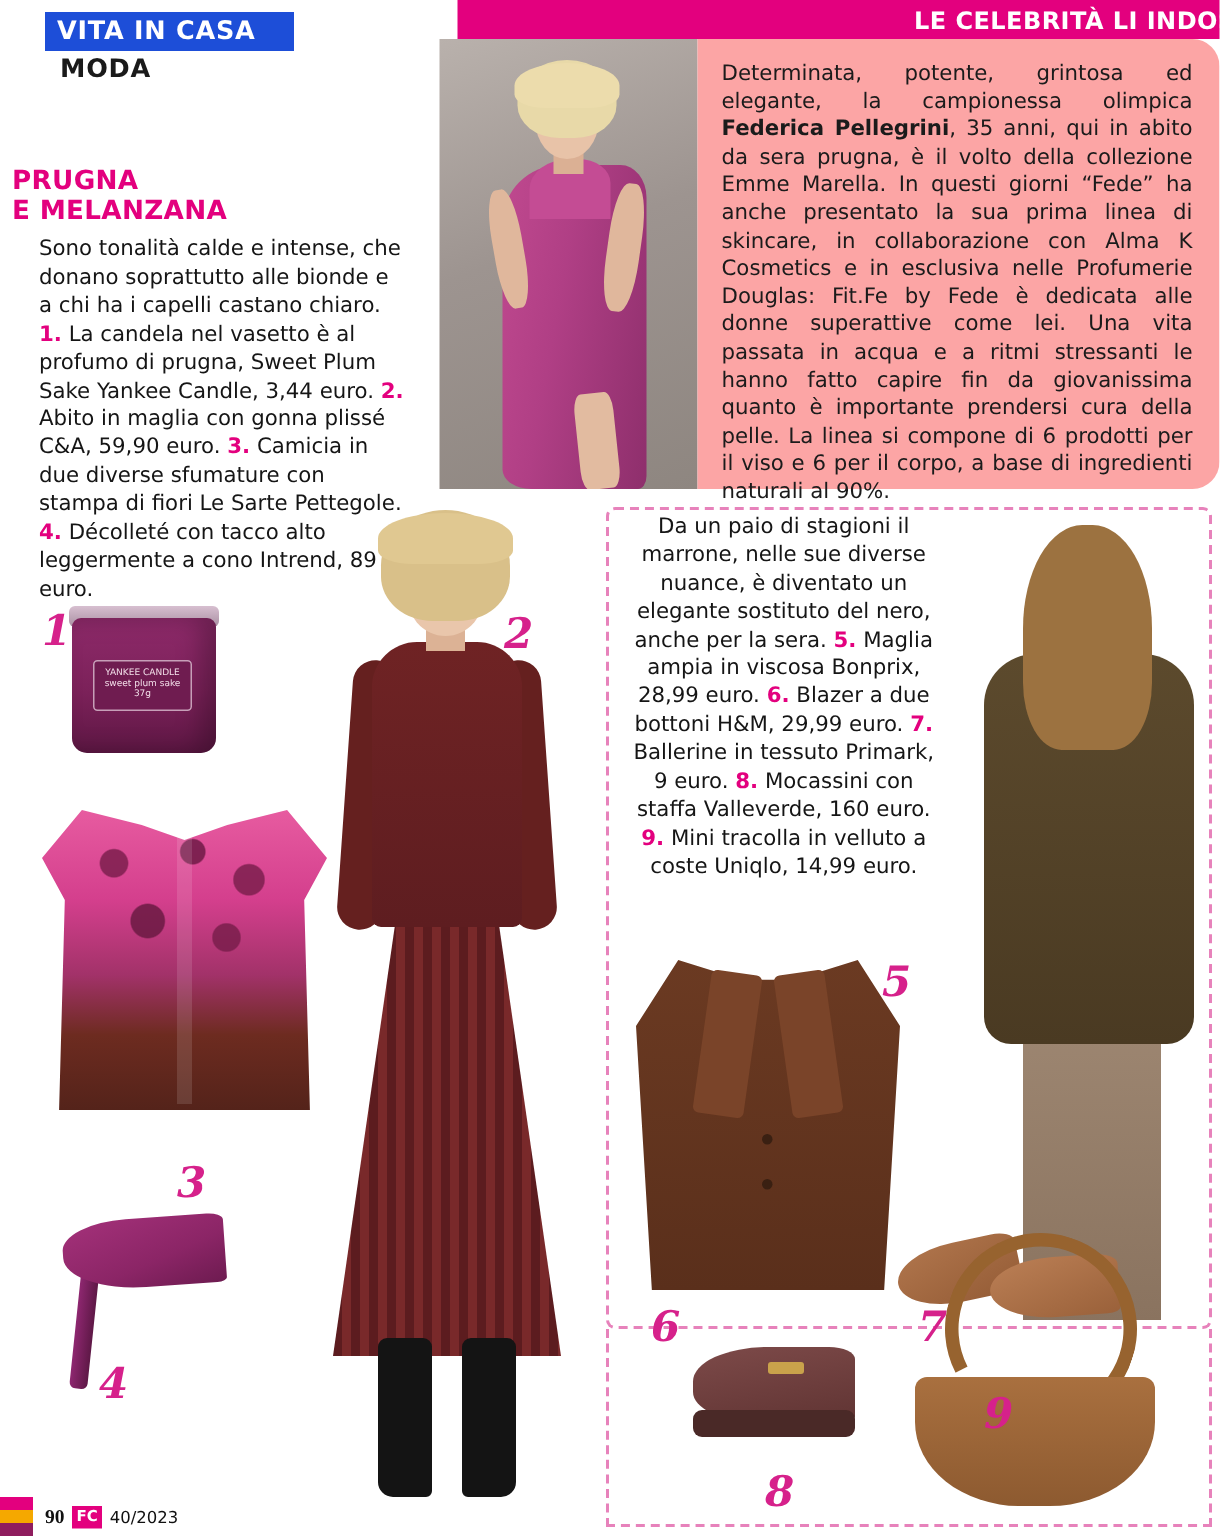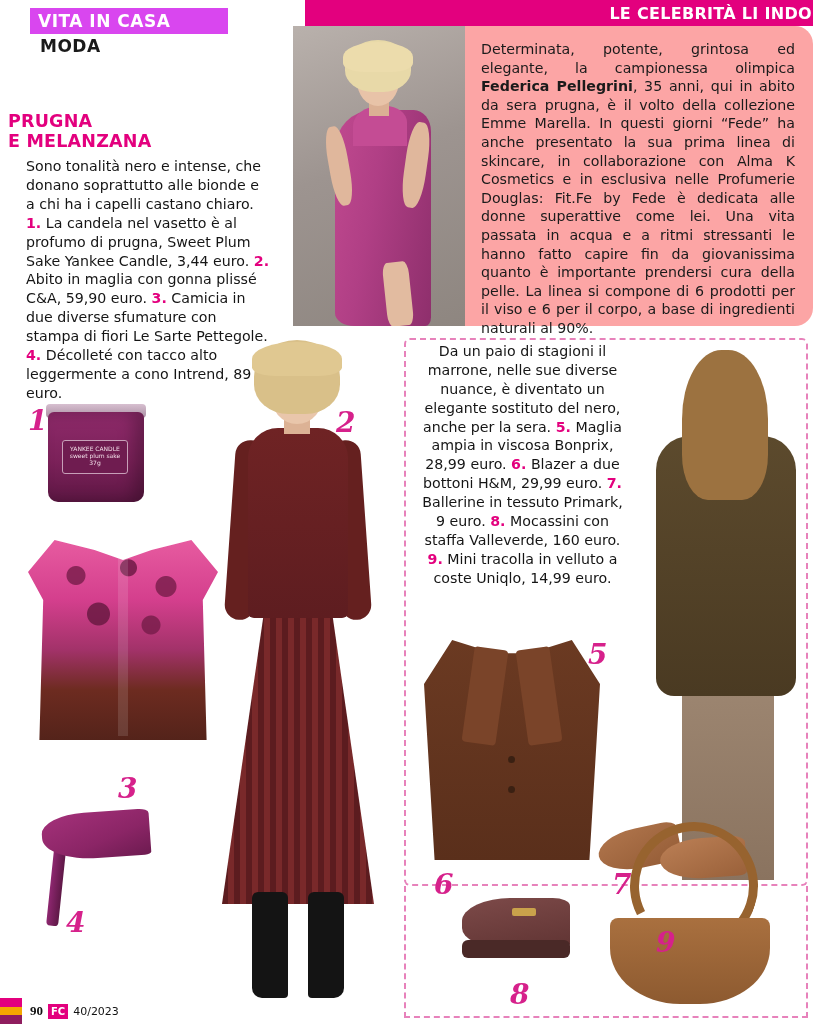--- a/index.html
+++ b/index.html
@@ -18,23 +18,23 @@
     position: absolute;
     inset: 0;
     background: #ffffff;
   }
 
   
   .kicker-box {
     position: absolute;
     left: 30px;
     top: 8px;
-    width: 198px;
+    width: 166px;
     height: 26px;
-    background: #d946ef;
+    background: #1d4ed8;
     display: flex;
     align-items: center;
     padding-left: 8px;
     box-sizing: border-box;
   }
   .kicker-box .kicker-text {
     color: #ffffff;
     font-weight: bold;
     font-size: 17px;
     letter-spacing: 0.5px;
@@ -481,21 +481,21 @@
       <span>Determinata, potente, grintosa ed elegante, la campionessa olimpica </span><b>Federica Pellegrini</b><span>, 35 anni, qui in abito da sera prugna, è il volto della collezione Emme Marella. In questi giorni “Fede” ha anche presentato la sua prima linea di skincare, in collaborazione con Alma K Cosmetics e in esclusiva nelle Profumerie Douglas: Fit.Fe by Fede è dedicata alle donne superattive come lei. Una vita passata in acqua e a ritmi stressanti le hanno fatto capire fin da giovanissima quanto è importante prendersi cura della pelle. La linea si compone di 6 prodotti per il viso e 6 per il corpo, a base di ingredienti naturali al 90%.</span>
     </div>
   </div>
 
   <div class="col-left">
     <div class="head-pink">
       <span>PRUGNA</span><br>
       <span>E MELANZANA</span>
     </div>
     <div class="body-copy">
-      <span>Sono tonalità nero e intense, che donano soprattutto alle bionde e a chi ha i capelli castano chiaro.</span>
+      <span>Sono tonalità calde e intense, che donano soprattutto alle bionde e a chi ha i capelli castano chiaro.</span>
       <span class="num">1.</span><span> La candela nel vasetto è al profumo di prugna, Sweet Plum Sake Yankee Candle, 3,44 euro.</span>
       <span class="num">2.</span><span> Abito in maglia con gonna plissé C&amp;A, 59,90 euro.</span>
       <span class="num">3.</span><span> Camicia in due diverse sfumature con stampa di fiori Le Sarte Pettegole.</span>
       <span class="num">4.</span><span> Décolleté con tacco alto leggermente a cono Intrend, 89 euro.</span>
     </div>
   </div>
 
   <div class="noce-box"></div>
   <div class="noce-box2"></div>
 

